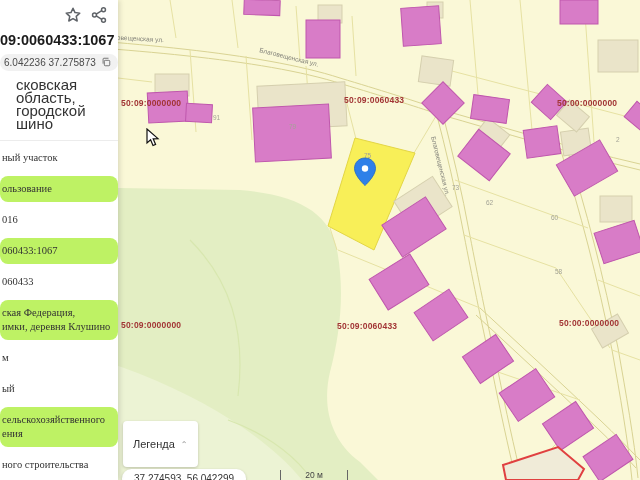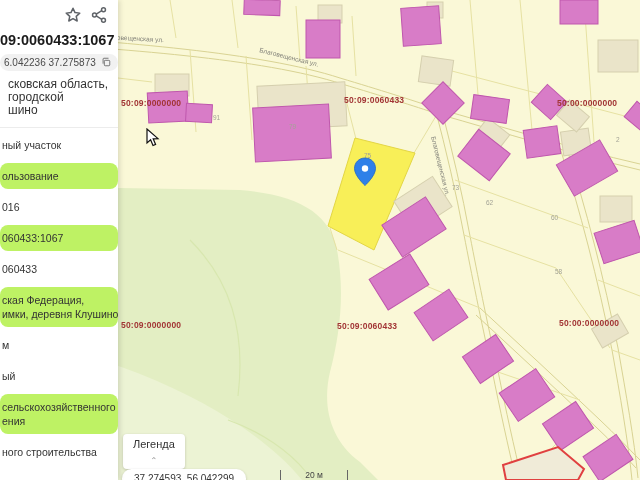--- a/index.html
+++ b/index.html
@@ -17,30 +17,30 @@
   .green-line{stroke:#d8e7af;stroke-width:1.2;fill:none;}
   
   #sidebar{position:absolute;left:0;top:0;width:118px;height:480px;background:#fff;
            box-shadow:2px 0 5px rgba(0,0,0,.12);z-index:10;color:#3c3c3c;}
   .icon-row{display:flex;justify-content:flex-end;gap:8px;padding:6px 10px 2px 0;}
   .icon-btn{width:18px;height:18px;color:#5f6368;cursor:pointer;}
   .side-title{font-size:14.5px;font-weight:bold;color:#1b1b1b;padding:6px 0 4px 0;white-space:nowrap;}
   .coord-pill{display:inline-flex;gap:5px;background:#f1f1f1;border-radius:9px;
               padding:3px 7px 3px 4px;font-size:10px;color:#4a4a4a;white-space:nowrap;}
   .copy-ic{width:10px;height:10px;color:#777;}
-  .side-addr{font-size:12px;line-height:13px;padding:7px 4px 8px 8px;color:#333;}
+  .side-addr{font-size:15px;line-height:13px;padding:7px 4px 8px 16px;color:#333;}
   .divider{height:1px;background:#ececec;margin:2px 0 4px 0;}
   .side-item{font-size:10.5px;line-height:14px;padding:6px 6px 6px 2px;margin-bottom:5px;
-             white-space:nowrap;color:#333;}
+             white-space:nowrap;color:#333;font-family:Liberation Serif, serif;}
   .side-item.pill{background:#bef264;border-radius:8px;}
   
-  #legend-btn{position:absolute;left:123px;top:434px;z-index:5;background:#fff;border:none;
-              border-radius:4px;box-shadow:0 1px 3px rgba(0,0,0,.2);padding:4px 10px;
+  #legend-btn{position:absolute;left:123px;top:421px;z-index:5;background:#fff;border:none;
+              border-radius:4px;box-shadow:0 1px 3px rgba(0,0,0,.2);padding:17px 10px;
               font-size:11px;color:#333;display:flex;align-items:center;gap:6px;cursor:pointer;
-              font-family:"Liberation Sans",sans-serif;flex-direction:column;}
+              font-family:"Liberation Sans",sans-serif;}
   #legend-btn .chev{font-size:8px;color:#888;}
   #coord-bar{position:absolute;left:122px;top:469px;z-index:5;background:#fff;border-radius:10px;
              box-shadow:0 1px 3px rgba(0,0,0,.2);padding:4px 12px;font-size:10px;color:#333;
              white-space:nowrap;}
   #scale-widget{position:absolute;left:280px;top:470px;z-index:5;width:66px;height:14px;
                 border-left:1px solid #666;border-right:1px solid #666;text-align:center;
                 font-size:8.5px;color:#444;line-height:10px;}
   #cursor{position:absolute;left:146px;top:128px;z-index:20;}
 </style>
 </head>

